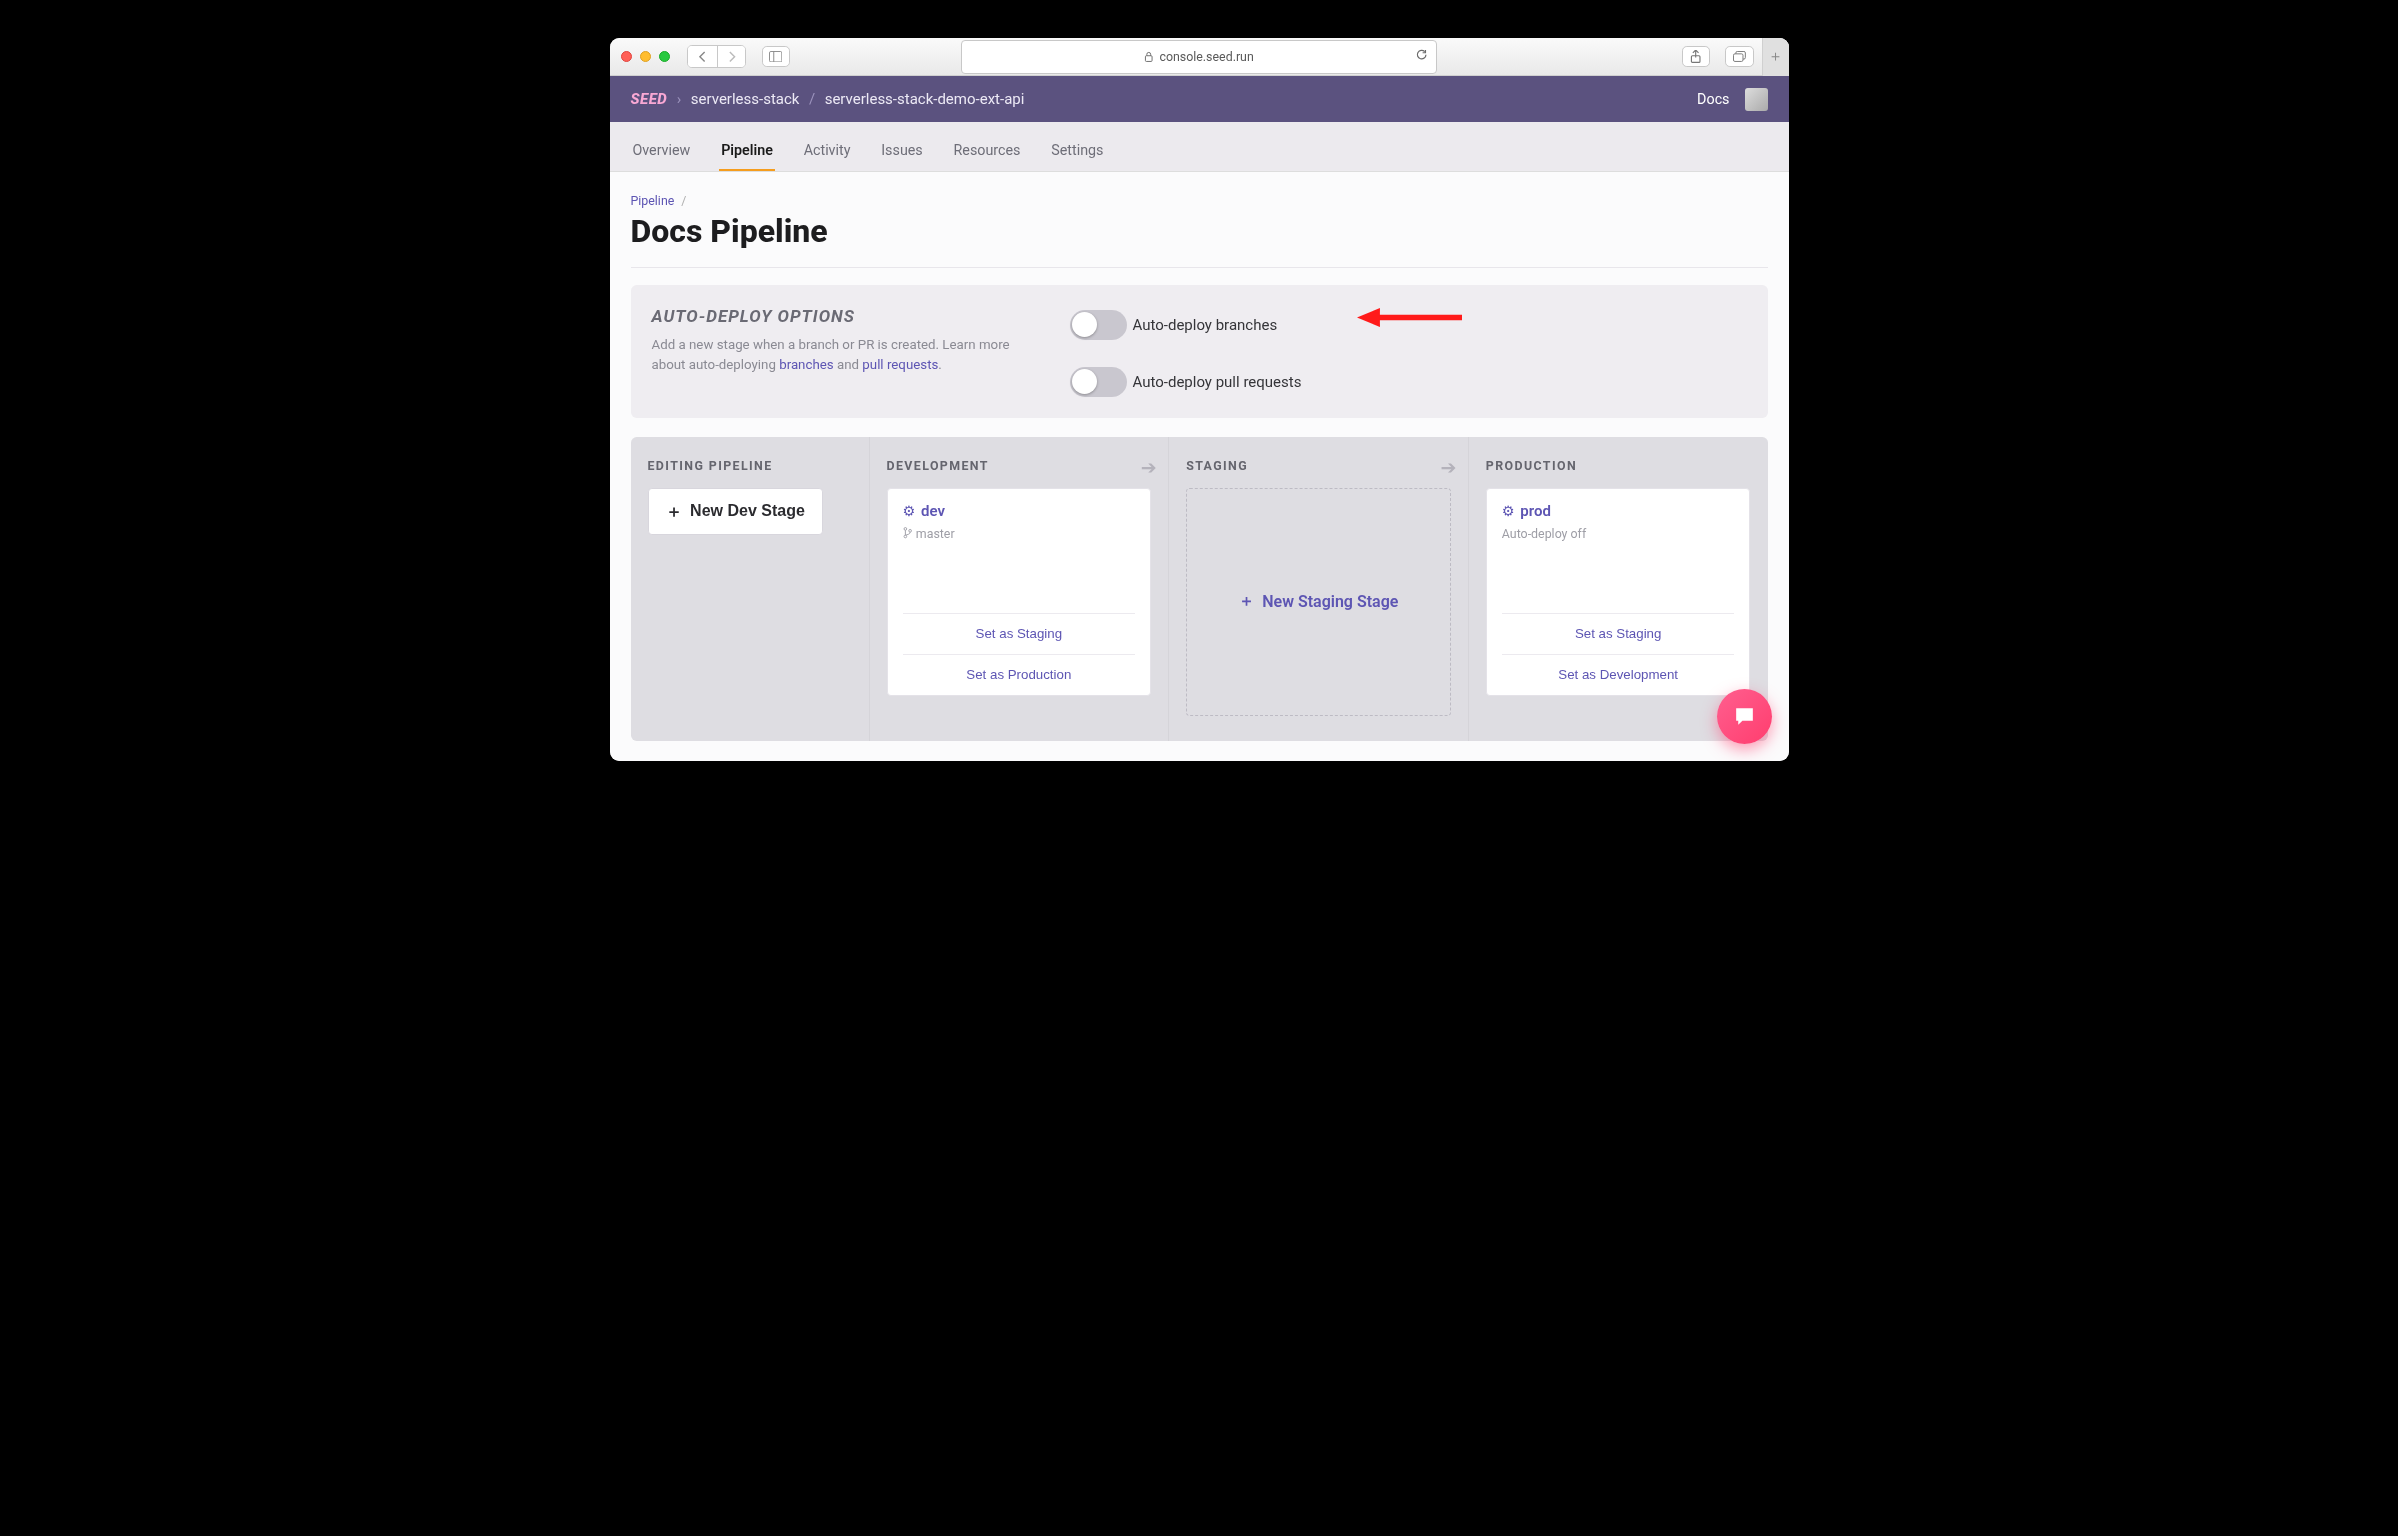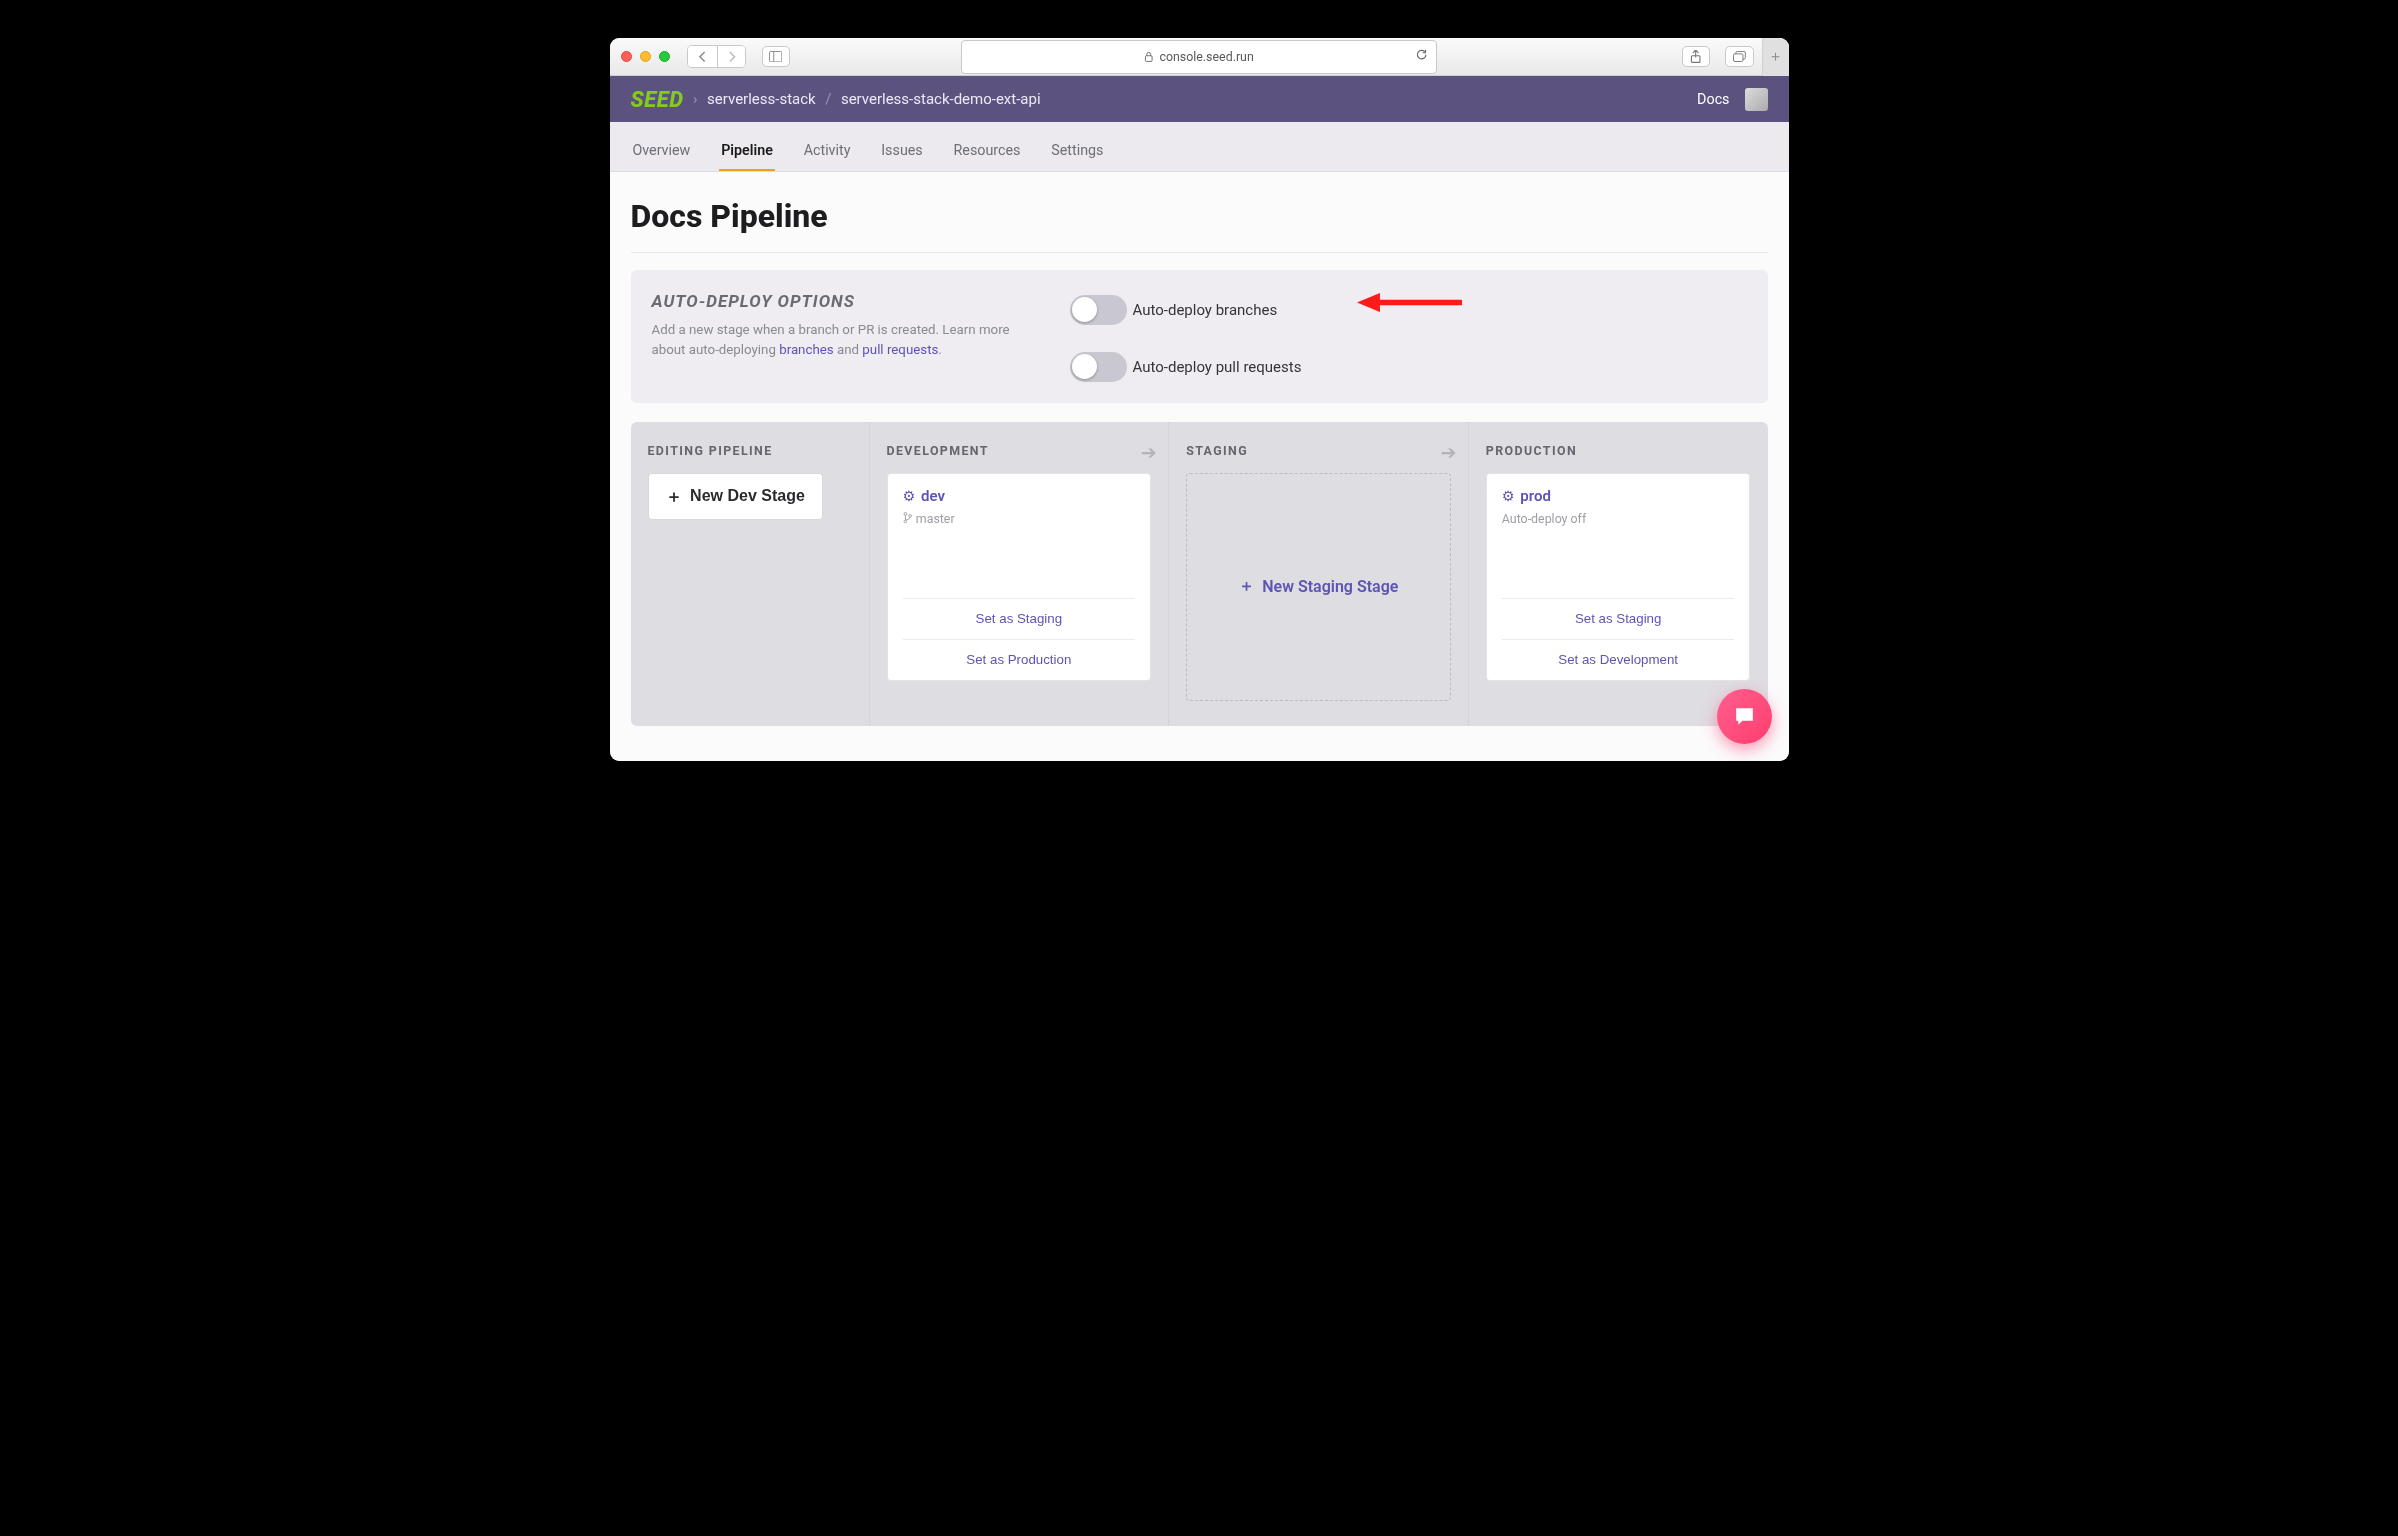--- a/index.html
+++ b/index.html
@@ -57,21 +57,21 @@
   .header {
     background: #5b527f;
     color: #fff;
     height: 46px;
     display: flex;
     align-items: center;
     padding: 0 21px;
     font-size: 15px;
     gap: 9.5px;
   }
-  .logo { font-weight: 800; font-style: italic; letter-spacing: 0.5px; font-size: 22px; color: #84cc16; }
+  .logo { font-weight: 800; font-style: italic; letter-spacing: 0.5px; font-size: 15px; color: #f9a8d4; }
   .crumbs { display:flex; align-items:center; gap:9.5px; color:#d8d3ea; }
   .crumbs a { color: #ece9f5; text-decoration: none; }
   .chev { color:#9c93bd; }
   .header-right { margin-left:auto; display:flex; align-items:center; gap:15px; }
   .docs-link { color:#fff; text-decoration:none; font-size:14.3px;margin-left:16px; }
   .avatar { width:23px; height:23px; background:#ccc; border-radius:2.9px; background:linear-gradient(135deg,#ddd,#aaa); }
 
   
   .tabnav {
     background: #eceaee;
@@ -254,20 +254,24 @@
   <nav class="tabnav">
     <a href="#">Overview</a>
     <a href="#" class="active">Pipeline</a>
     <a href="#">Activity</a>
     <a href="#">Issues</a>
     <a href="#">Resources</a>
     <a href="#">Settings</a>
   </nav>
 
   <div class="content">
+    <div class="pipeline-crumb">
+      <a href="#" style="color:#5d55b3; text-decoration:none;">Pipeline</a>
+      <span class="slash">/</span>
+    </div>
     <h1 class="page-title">Docs Pipeline</h1>
     <div class="divider"></div>
 
     <div class="options-panel">
       <div class="options-left">
         <h4>AUTO-DEPLOY OPTIONS</h4>
         <p>
           <span>Add a new stage when a branch or PR is created. Learn more about auto-deploying </span><a href="#">branches</a><span> and </span><a href="#">pull requests</a><span>.</span>
         </p>
       </div>

